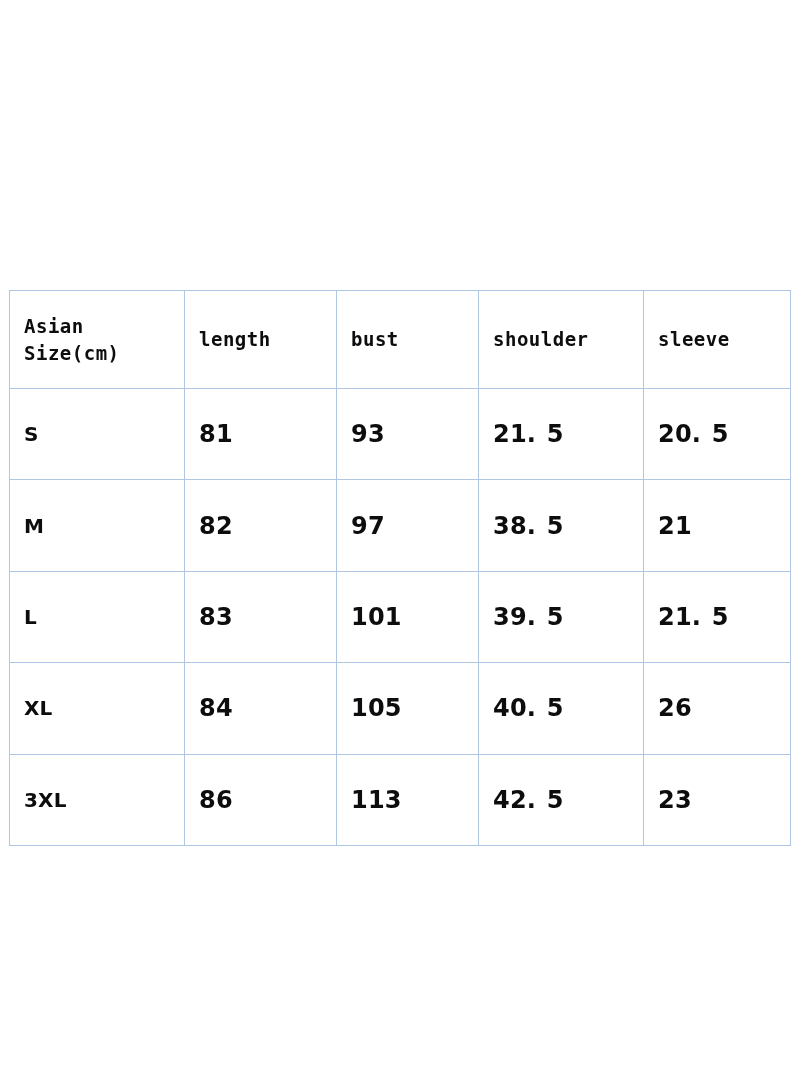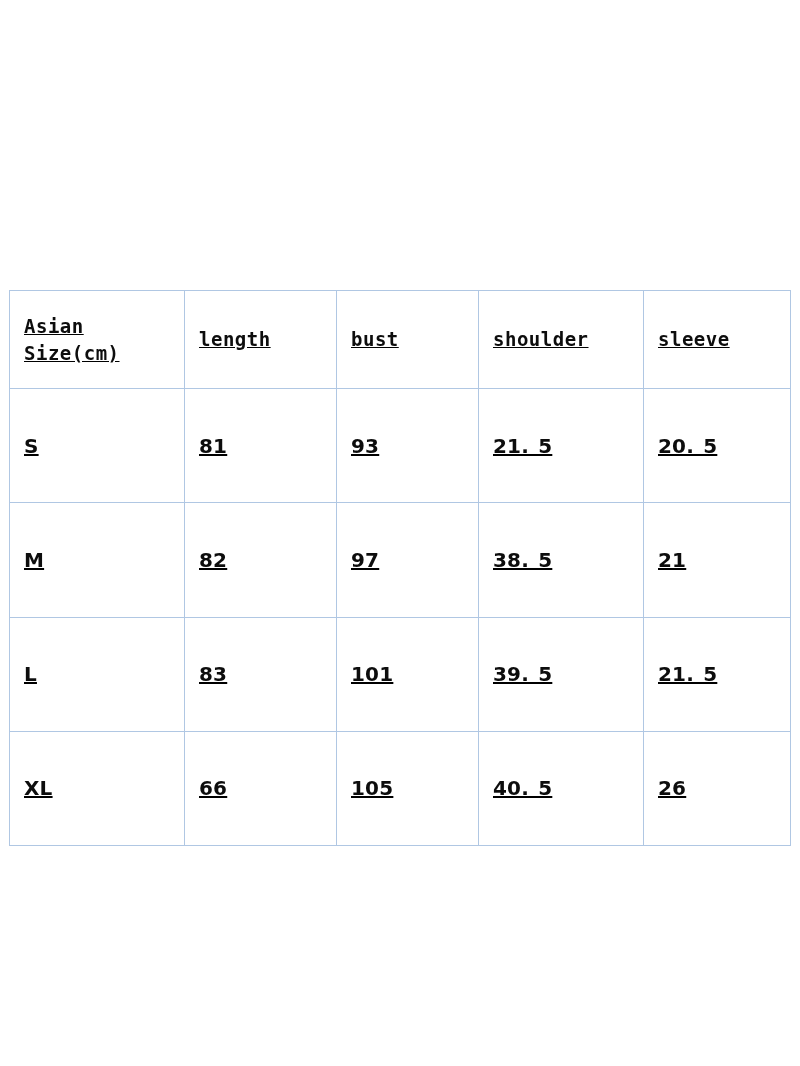--- a/index.html
+++ b/index.html
@@ -23,21 +23,20 @@
     width: 781px;
     height: 556px;
   }
 
   table.size-chart {
     width: 781px;
     height: 556px;
     border-collapse: collapse;
     table-layout: fixed;
     background: #ffffff;
-    text-decoration: underline;
   }
 
   table.size-chart col.c0 { width: 175px; }
   table.size-chart col.c1 { width: 152px; }
   table.size-chart col.c2 { width: 142px; }
   table.size-chart col.c3 { width: 165px; }
   table.size-chart col.c4 { width: 147px; }
 
   table.size-chart th,
   table.size-chart td {
@@ -60,21 +59,21 @@
     line-height: 1.42;
     white-space: pre-line;
   }
 
   
   tr.data-row { height: 57px; }
 
   tr.data-row td {
     font-family: "DejaVu Sans", sans-serif;
     font-weight: bold;
-    font-size: 20px;
+    font-size: 24px;
     letter-spacing: 0.2px;
   }
 
   tr.data-row td.size-cell {
     font-size: 20px;
   }
 
   
   tr.data-row td.num-cell {
     word-spacing: 2px;
@@ -119,20 +118,27 @@
       </tr>
       <tr class="data-row">
         <td class="size-cell">L</td>
         <td class="num-cell">83</td>
         <td class="num-cell">101</td>
         <td class="num-cell">39. 5</td>
         <td class="num-cell">21. 5</td>
       </tr>
       <tr class="data-row">
         <td class="size-cell">XL</td>
-        <td class="num-cell">66</td>
+        <td class="num-cell">84</td>
         <td class="num-cell">105</td>
         <td class="num-cell">40. 5</td>
         <td class="num-cell">26</td>
+      </tr>
+      <tr class="data-row">
+        <td class="size-cell">3XL</td>
+        <td class="num-cell">86</td>
+        <td class="num-cell">113</td>
+        <td class="num-cell">42. 5</td>
+        <td class="num-cell">23</td>
       </tr>
     </tbody>
   </table>
 </div>
 
 </body></html>

